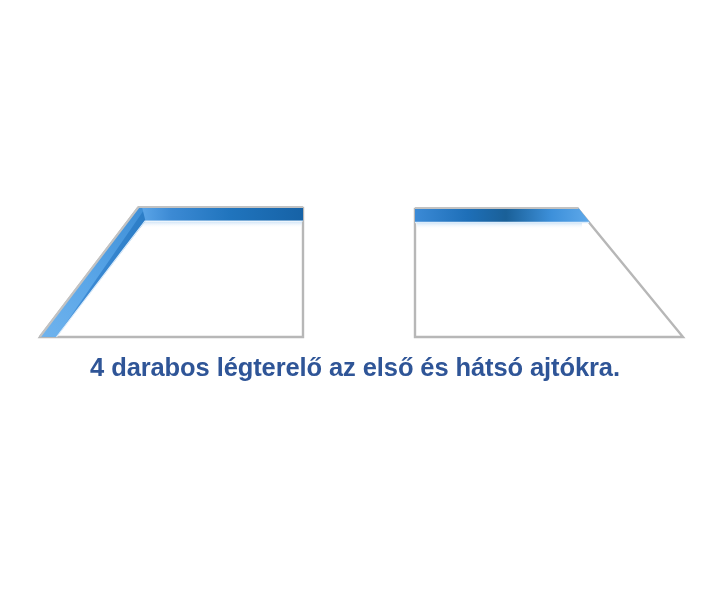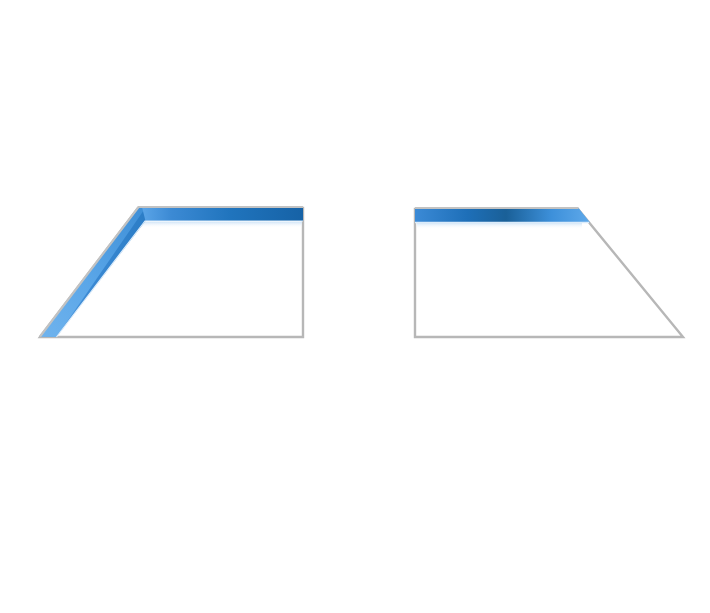--- a/index.html
+++ b/index.html
@@ -91,13 +91,14 @@
       <polygon points="415,209 578,209 683,337 415,337" fill="none" stroke="#b7b7b7" stroke-width="2.4" stroke-linejoin="miter"></polygon>
 
       <rect x="417" y="223" width="165" height="6" fill="url(#gradHalo)"></rect>
 
       <path d="M 415,208.0 L 578.5,208.0 L 590.0,222.5 L 415,222.5 Z" fill="url(#gradTopRightPanel)"></path>
       <path d="M 415,208.0 L 578.5,208.0" fill="none" stroke="#c2c2c2" stroke-width="2.2"></path>
       <path d="M 415,222.5 L 589.0,222.5" fill="none" stroke="#dcecfa" stroke-width="1.4"></path>
     </g>
   </svg>
 
+  <div class="caption">4 darabos légterelő az első és hátsó ajtókra.</div>
 </div>
 
 </body></html>

